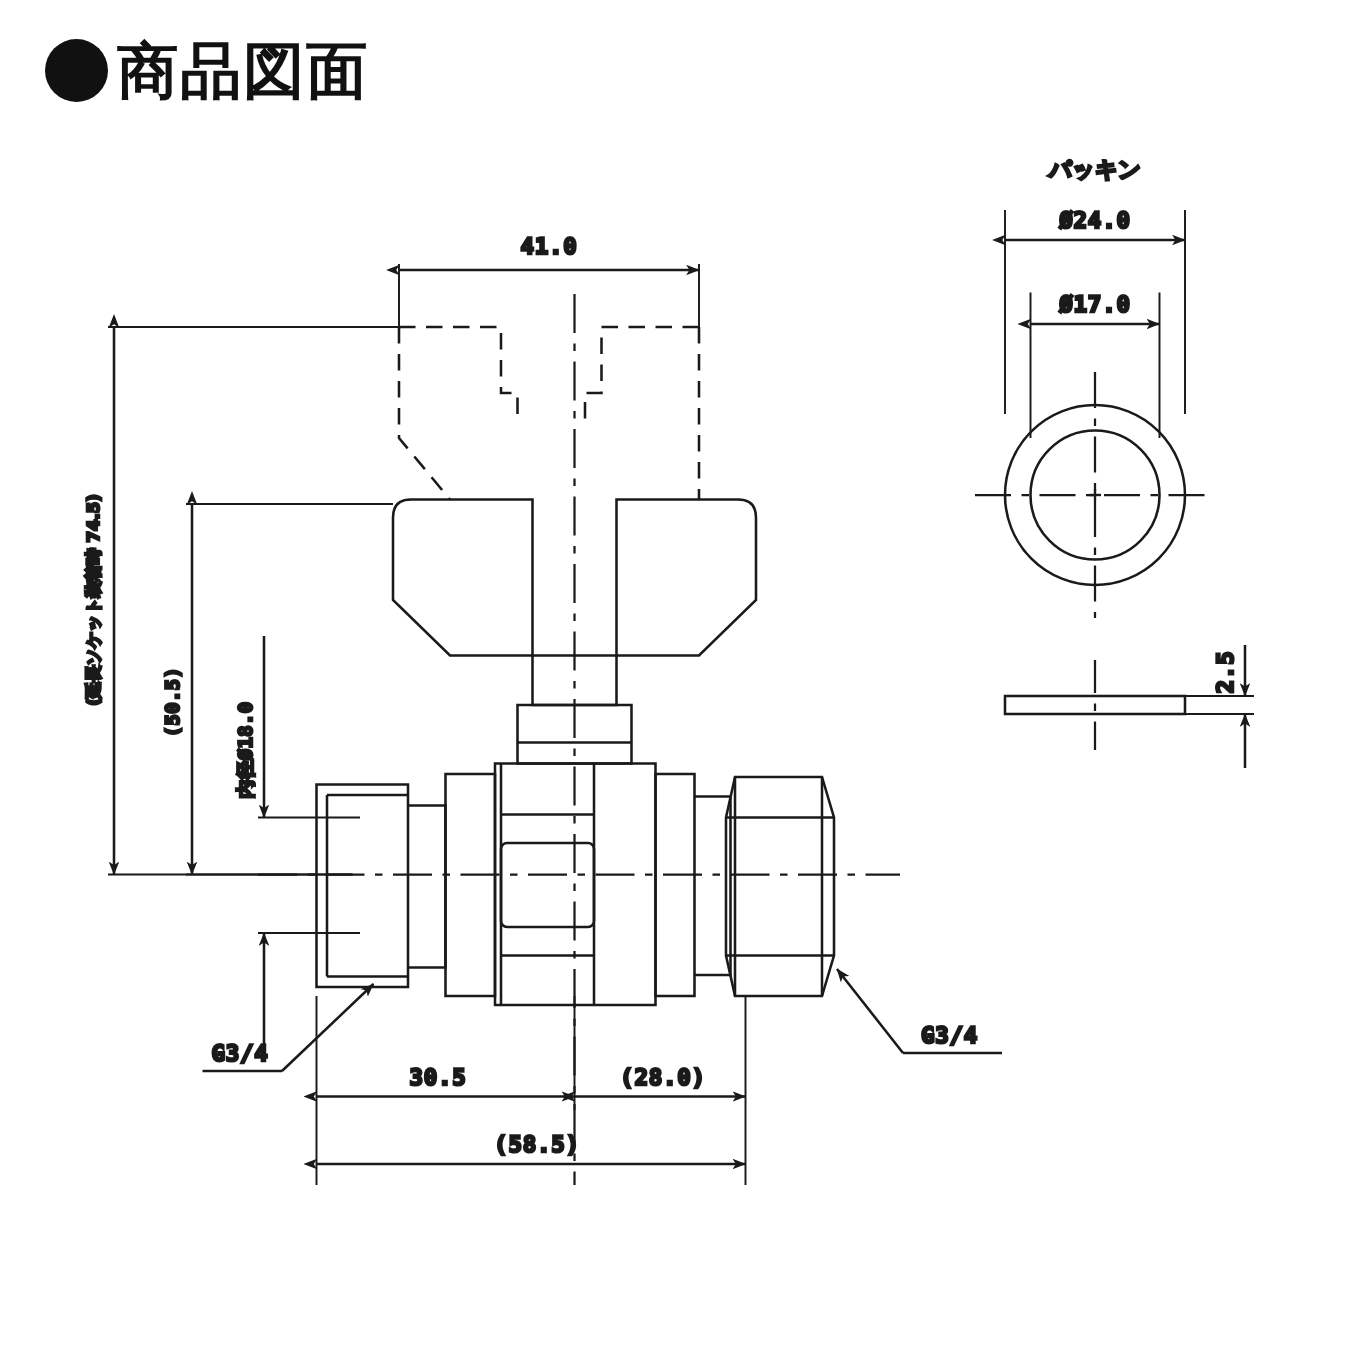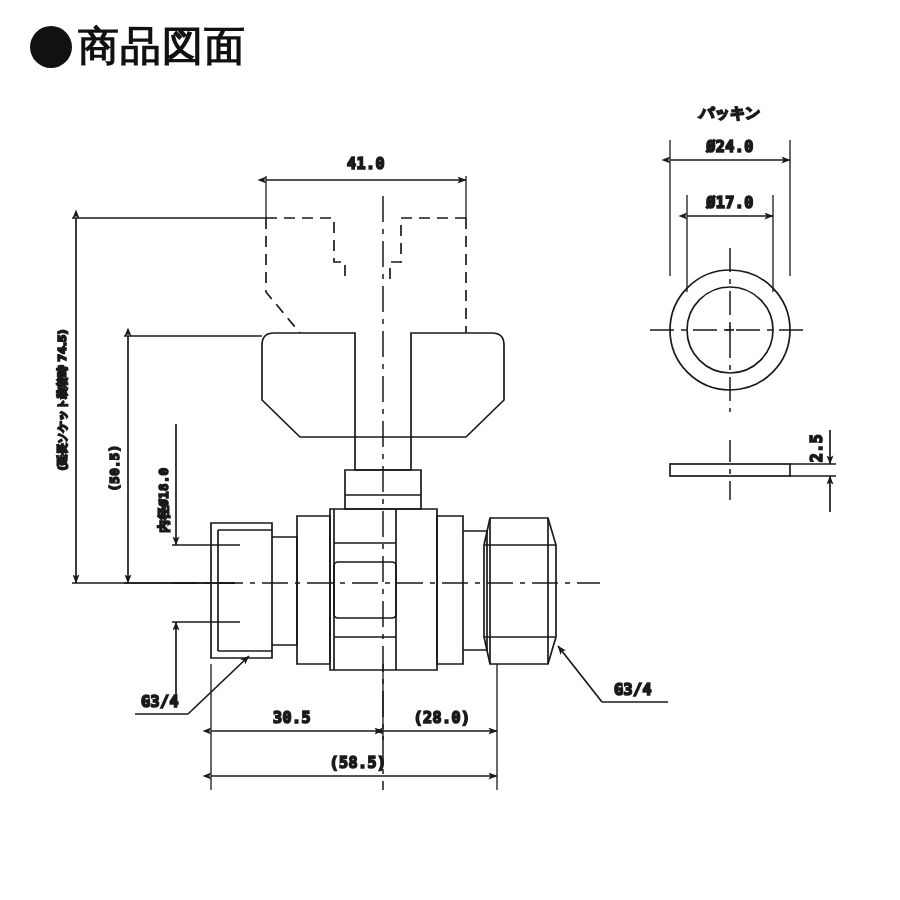--- a/index.html
+++ b/index.html
@@ -19,21 +19,21 @@
     position: relative;
     width: 900px;
     height: 900px;
     background: #ffffff;
   }
   .title-row {
     position: absolute;
     left: 30px;
     top: 26px;
     display: flex;
-    align-items: flex-start;
+    align-items: center;
     gap: 6px;
   }
   .bullet-dot {
     width: 42px;
     height: 42px;
     border-radius: 50%;
     background: #111111;
     display: block;
   }
   .title-text {

